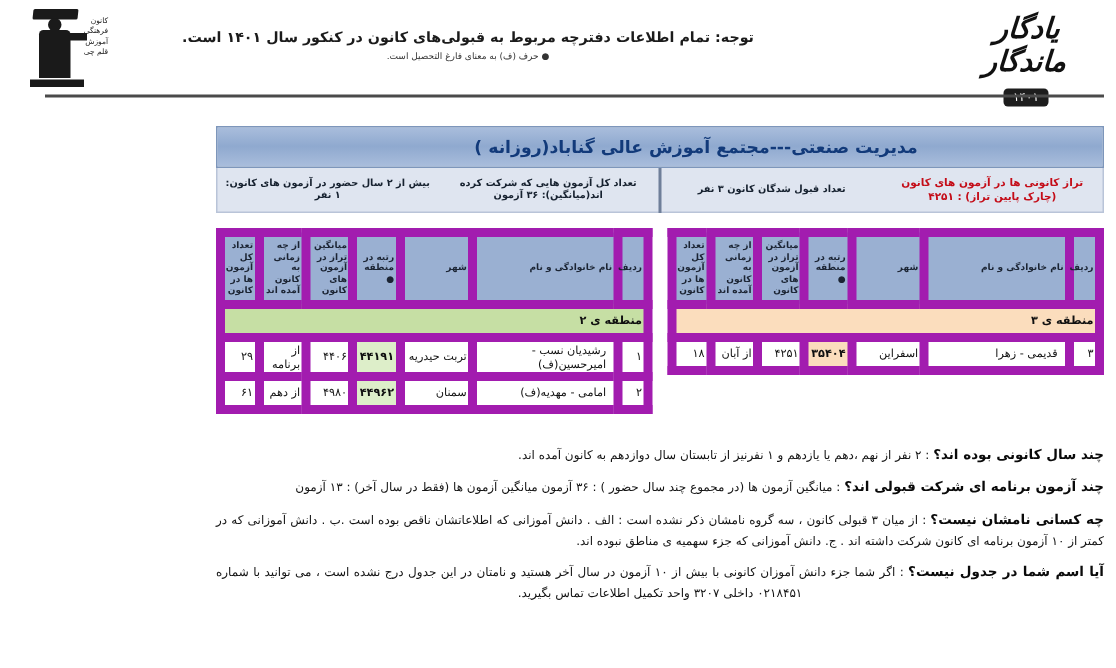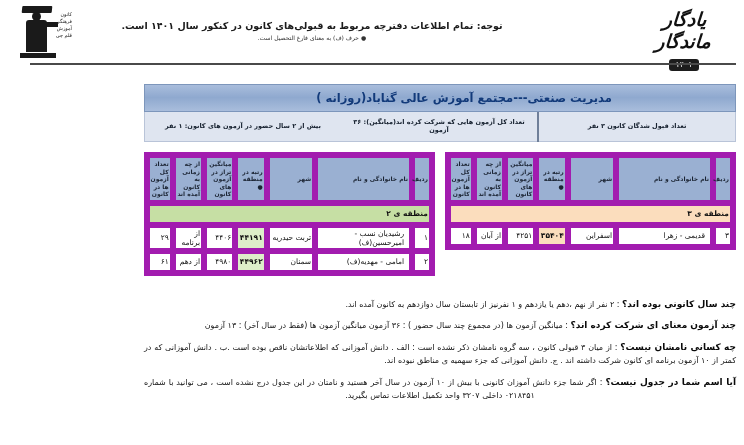--- a/index.html
+++ b/index.html
@@ -267,20 +267,21 @@
     </div>
 
     <div class="hr-main"></div>
   </div>
 
   <div class="title-bar">
     <div class="title-text">مدیریت صنعتی---مجتمع آموزش عالی گناباد(روزانه )</div>
   </div>
 
   <div class="stats-bar">
+    <div class="stats-cell red">تراز کانونی ها در آزمون های کانون (چارک پایین تراز) : ۴۲۵۱</div>
     <div class="stats-cell">تعداد قبول شدگان کانون ۳ نفر</div>
     <div class="stats-divider"></div>
     <div class="stats-cell">تعداد کل آزمون هایی که شرکت کرده اند(میانگین): ۳۶ آزمون</div>
     <div class="stats-cell">بیش از ۲ سال حضور در آزمون های کانون: ۱ نفر</div>
   </div>
 
   <div class="tables-wrap">
 
     <div class="table-block">
       <table class="grid region-2">
@@ -368,21 +369,21 @@
         </tbody>
       </table>
     </div>
   </div>
 
   <div class="faq">
     <p>
       <span class="q">چند سال کانونی بوده اند؟</span><span> : ۲ نفر از نهم ،دهم یا یازدهم و ۱ نفرنیز از تابستان سال دوازدهم به کانون آمده اند.</span>
     </p>
     <p>
-      <span class="q">چند آزمون معنای ای شرکت کرده اند؟</span><span> : میانگین آزمون ها (در مجموع چند سال حضور ) : ۳۶ آزمون     میانگین آزمون ها (فقط در سال آخر) : ۱۳ آزمون</span>
+      <span class="q">چند آزمون برنامه ای شرکت قبولی اند؟</span><span> : میانگین آزمون ها (در مجموع چند سال حضور ) : ۳۶ آزمون     میانگین آزمون ها (فقط در سال آخر) : ۱۳ آزمون</span>
     </p>
     <p>
       <span class="q">چه کسانی نامشان نیست؟</span><span> : از میان ۳ قبولی کانون ، سه گروه نامشان ذکر نشده است : الف . دانش آموزانی که اطلاعاتشان ناقص بوده است .ب . دانش آموزانی که در کمتر از ۱۰ آزمون برنامه ای کانون شرکت داشته اند . ج. دانش آموزانی که جزء سهمیه ی مناطق نبوده اند.</span>
     </p>
     <p class="center-last">
       <span class="q">آیا اسم شما در جدول نیست؟</span><span> : اگر شما جزء دانش آموزان کانونی با بیش از ۱۰ آزمون در سال آخر هستید و نامتان در این جدول درج نشده است ، می توانید با شماره ۰۲۱۸۴۵۱ داخلی ۳۲۰۷ واحد تکمیل اطلاعات تماس بگیرید.</span>
     </p>
   </div>
 
 </div>

